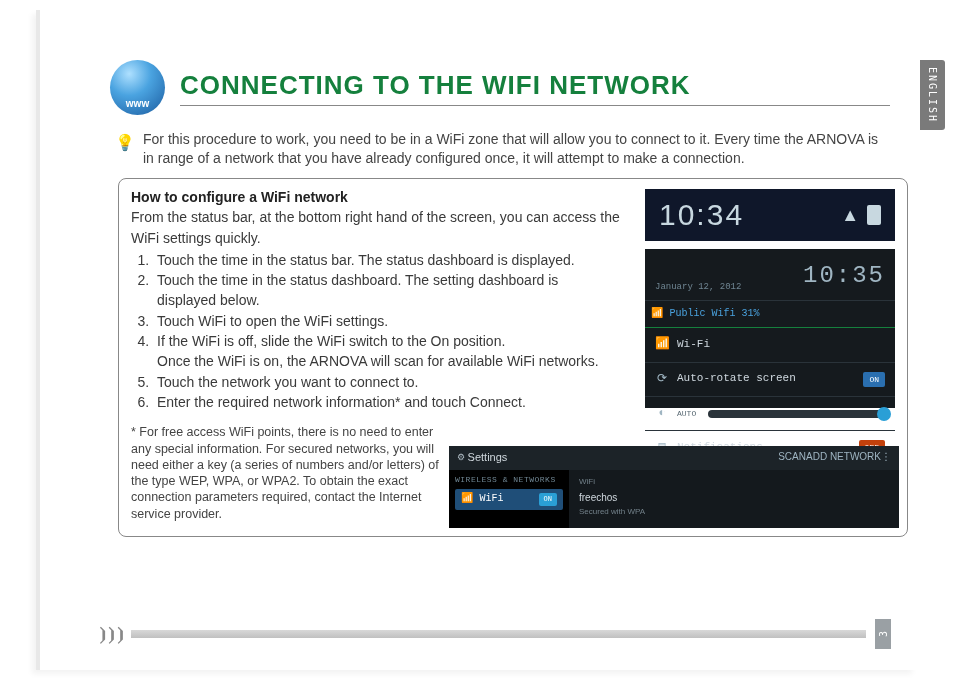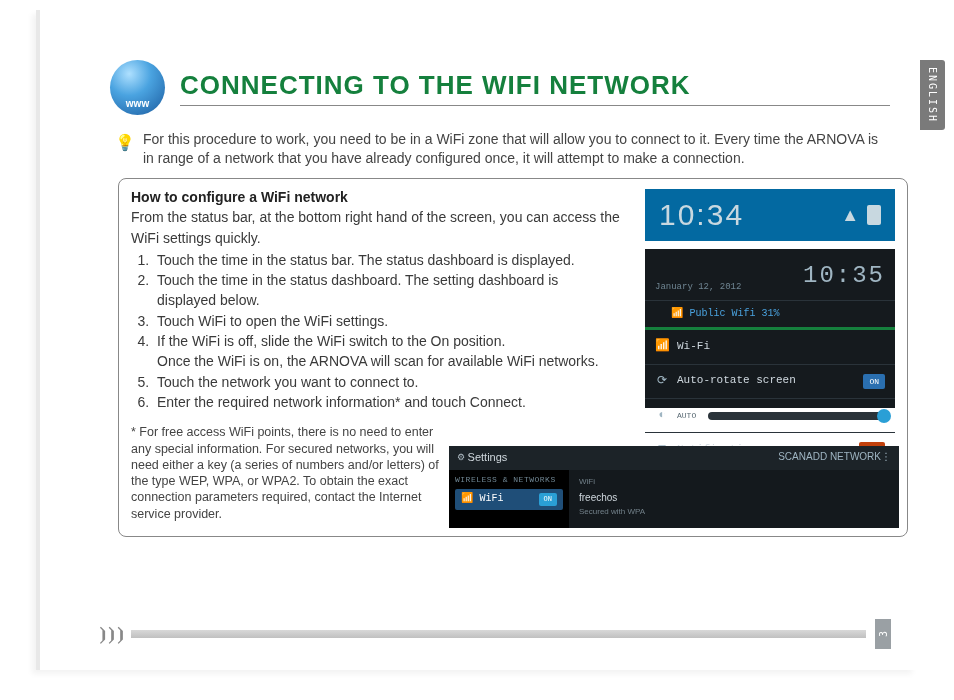--- a/index.html
+++ b/index.html
@@ -105,21 +105,21 @@
     width: 310px;
     margin-top: 10px;
   }
   .maintextcol { width: 490px; }
   .row { display: flex; gap: 10px; }
   
   .shot1 {
     position: absolute;
     right: 12px; top: 10px;
     width: 250px; height: 52px;
-    background: #0369a1;
+    background: #0f172a;
     color: #c8d8e0;
     font-family: sans-serif;
     display: flex; align-items: center;
     padding: 0 14px;
     gap: 8px;
   }
   .shot1 .time { font-size: 30px; font-weight: 300; letter-spacing: 2px; }
   .shot1 .wifi { font-size: 18px; margin-left: auto; }
   .shot1 .bat  { width: 14px; height: 20px; background: #c8d8e0; border-radius: 2px; }
   .shot2 {
@@ -128,21 +128,21 @@
     width: 250px; height: 159px;
     background: #151a1e;
     color: #9fb5c2;
     font-size: 10px;
     font-family: Liberation Mono, monospace;
     padding: 6px 0 0 0;
   }
   .shot2 .top { display:flex; align-items:flex-end; padding:4px 10px 6px 10px; border-bottom:1px solid #2a333a; }
   .shot2 .top .date { font-size: 9px; color:#6f8592; }
   .shot2 .top .t2   { font-size: 24px; margin-left: auto; font-weight:300; letter-spacing:2px; }
-  .shot2 .pub { padding: 6px 26px; color:#4aa3e0; font-size:10px; border-bottom:3px solid #15803d;}
+  .shot2 .pub { padding: 6px 6px; color:#4aa3e0; font-size:10px; border-bottom:1px solid #15803d;}
   .shot2 .srow {
     display:flex; align-items:center; gap:8px;
     padding: 8px 10px; border-bottom:1px solid #2a333a;
     font-size: 11px; color:#cfd8df;
   }
   .shot2 .srow .toggle { margin-left:auto; font-size:8px; background:#2a6fb0; color:#fff; padding:2px 6px; border-radius:2px;}
   .shot2 .srow .toggle.off { background:#c2410c; }
   .shot2 .slider { height:8px; background:#2a333a; border-radius:4px; position:relative; flex-grow:1; margin-left:4px;}
   .shot2 .slider::after{content:"";position:absolute;right:-6px;top:-3px;width:14px;height:14px;background:#2a9fd6;border-radius:50%;}
   .shot2 .ic { width:14px; text-align:center; color:#9fb5c2; font-size:12px;}

